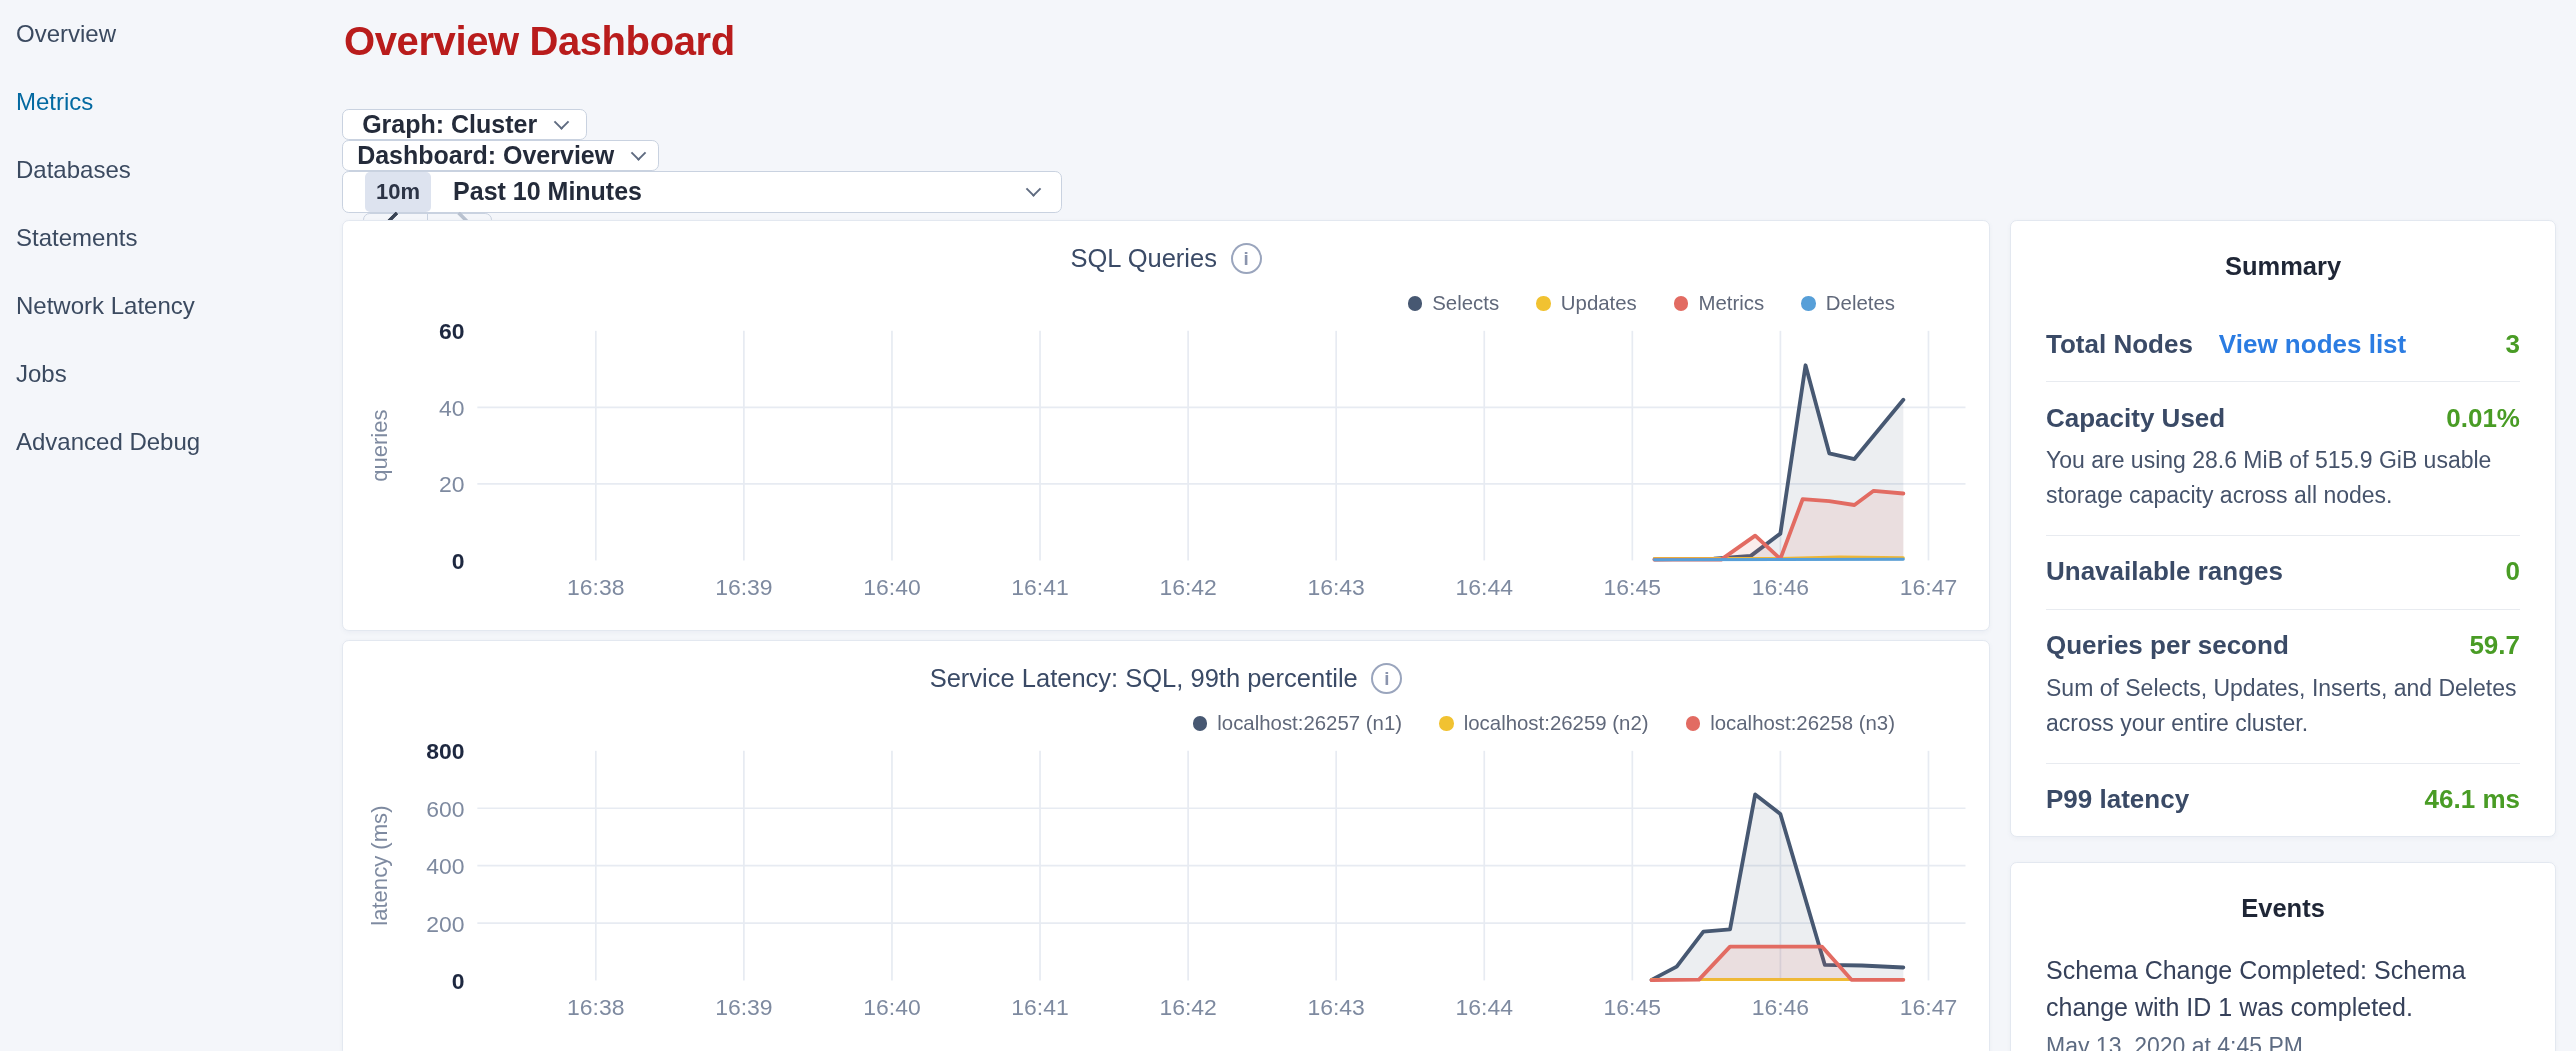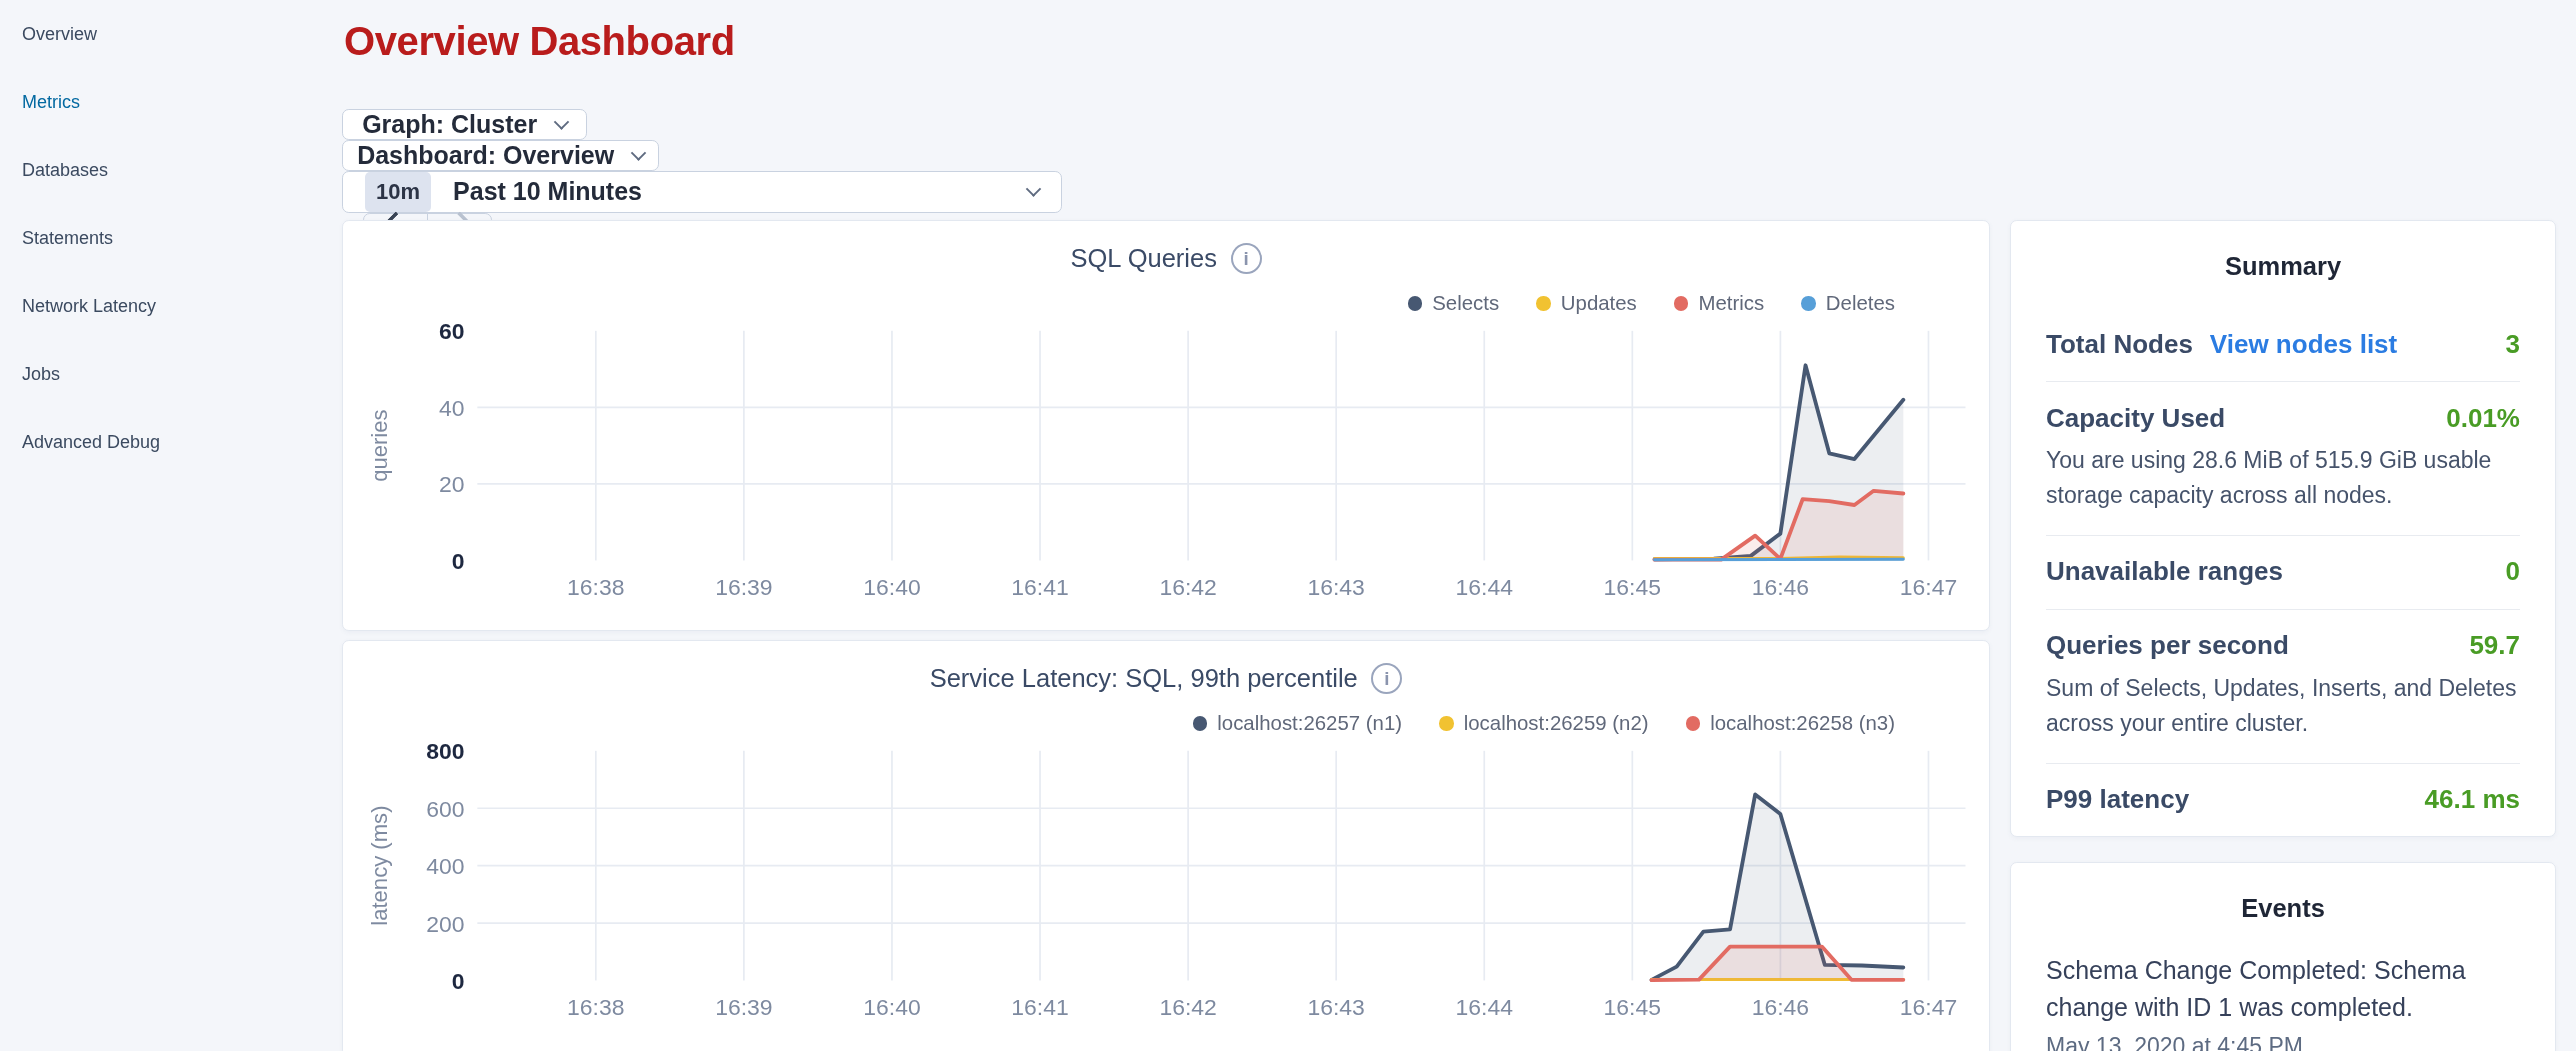--- a/index.html
+++ b/index.html
@@ -1,22 +1,22 @@
 <!DOCTYPE html>
 <html style="font-size:13.6px"><head>
 <meta charset="utf-8">
 <style>
   * { margin:0; padding:0; box-sizing:border-box; }
   html,body { width:2576px; height:1051px; overflow:hidden;
     background:#f4f6fa; font-family:"Liberation Sans", sans-serif; position:relative; }
 
   
   .sidebar { position:absolute; left:0; top:0; width:340px; padding-top:0; }
-  .side-item { height:68px; display:flex; align-items:center; padding-left:22px;
-    font-size:18px; color:#3b4a60; text-decoration:none; font-weight:400; cursor:pointer;text-align:right; }
+  .side-item { height:68px; display:flex; align-items:center; padding-left:16px;
+    font-size:24px; color:#3b4a60; text-decoration:none; font-weight:400; cursor:pointer;text-align:right; }
   .side-item.active { color:#0369a1; font-weight:400; }
 
   
   .page-title { position:absolute; left:344px; top:18.7px; font-size:40px; font-weight:700;
     color:#b91c1c; letter-spacing:-0.4px; }
   .controls { position:absolute; left:342px; top:109px; height:65px; display:flex; align-items:flex-start;flex-direction:column; }
   .sel-btn { background:#fff; border:1.7px solid #c9d2e0; border-radius:6.8px; display:flex;
     align-items:center; justify-content:center; gap:18.7px; font-size:25px; font-weight:700;
     color:#242b3a; cursor:pointer; }
   .sel-graph { width:245px; margin-right:41px; }
@@ -60,21 +60,21 @@
   .leg-dot { width:14.5px; height:14.5px; border-radius:50%; flex:0 0 auto; }
   .plot-mount { position:absolute; left:0; top:102px; width:1648px; height:298px; }
   .plot-mount svg { width:1648px; height:298px; display:block; }
 
   
   .summary-card, .events-card { padding:0 35px; }
   .panel-title { margin-top:31px; text-align:center; font-size:25.5px; font-weight:700; color:#1f2636; }
   .sum-row { display:flex; align-items:baseline; margin-top:20.4px; height:32px; }
   .sum-row.first { margin-top:48px; }
   .sum-label { font-size:26px; font-weight:700; color:#3a4a66; }
-  .sum-link { font-size:26px; font-weight:700; color:#2b7ce2; margin-left:17px; text-decoration:none; cursor:pointer; }
+  .sum-link { font-size:26px; font-weight:700; color:#2b7ce2; margin-left:26px; text-decoration:none; cursor:pointer; }
   .sum-value { margin-left:auto; font-size:26px; font-weight:700; color:#499c25; }
   .sum-desc { margin-top:8.5px; font-size:23px; line-height:35px; color:#46536b; }
   .sum-div { height:0.9px; background:#e8ebf0; margin-top:20.4px; }
   .sum-div.after-desc { margin-top:22px; }
 
   
   .event-item { margin-top:29px; }
   .event-text { font-size:25px; line-height:37px; color:#36415a; }
   .event-time { margin-top:6.8px; font-size:23px; color:#5d6b82; }
 </style>

